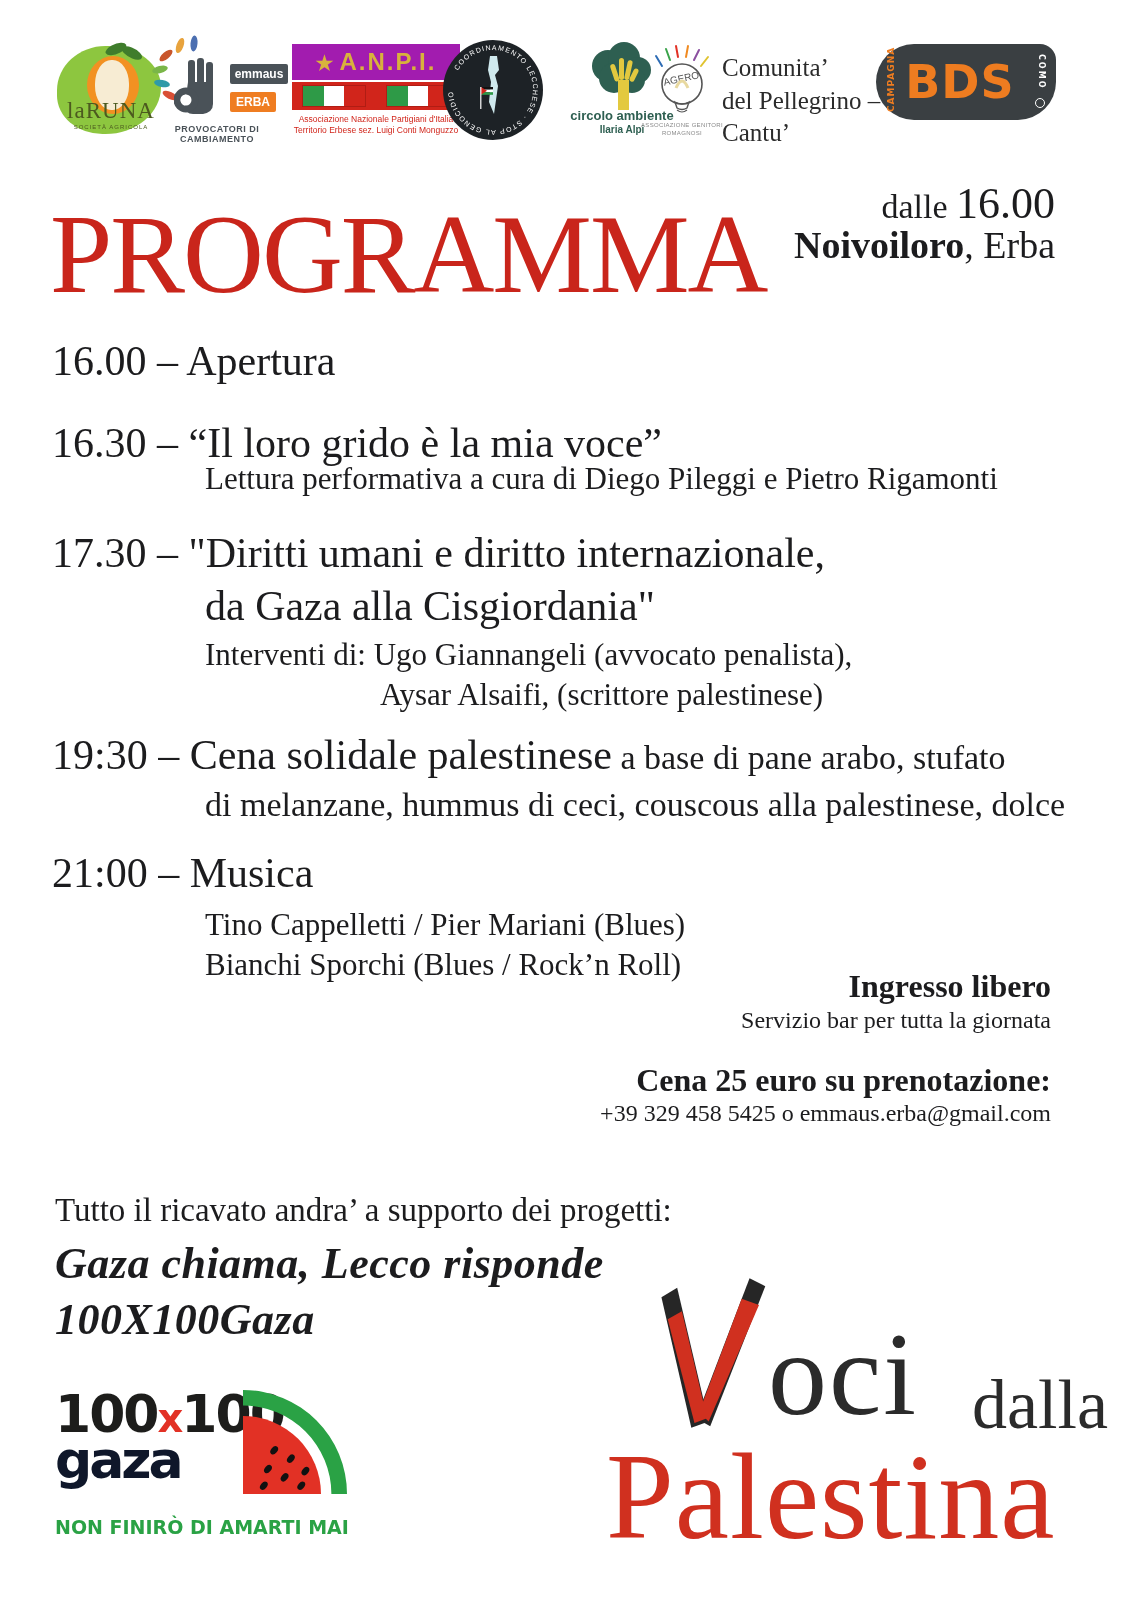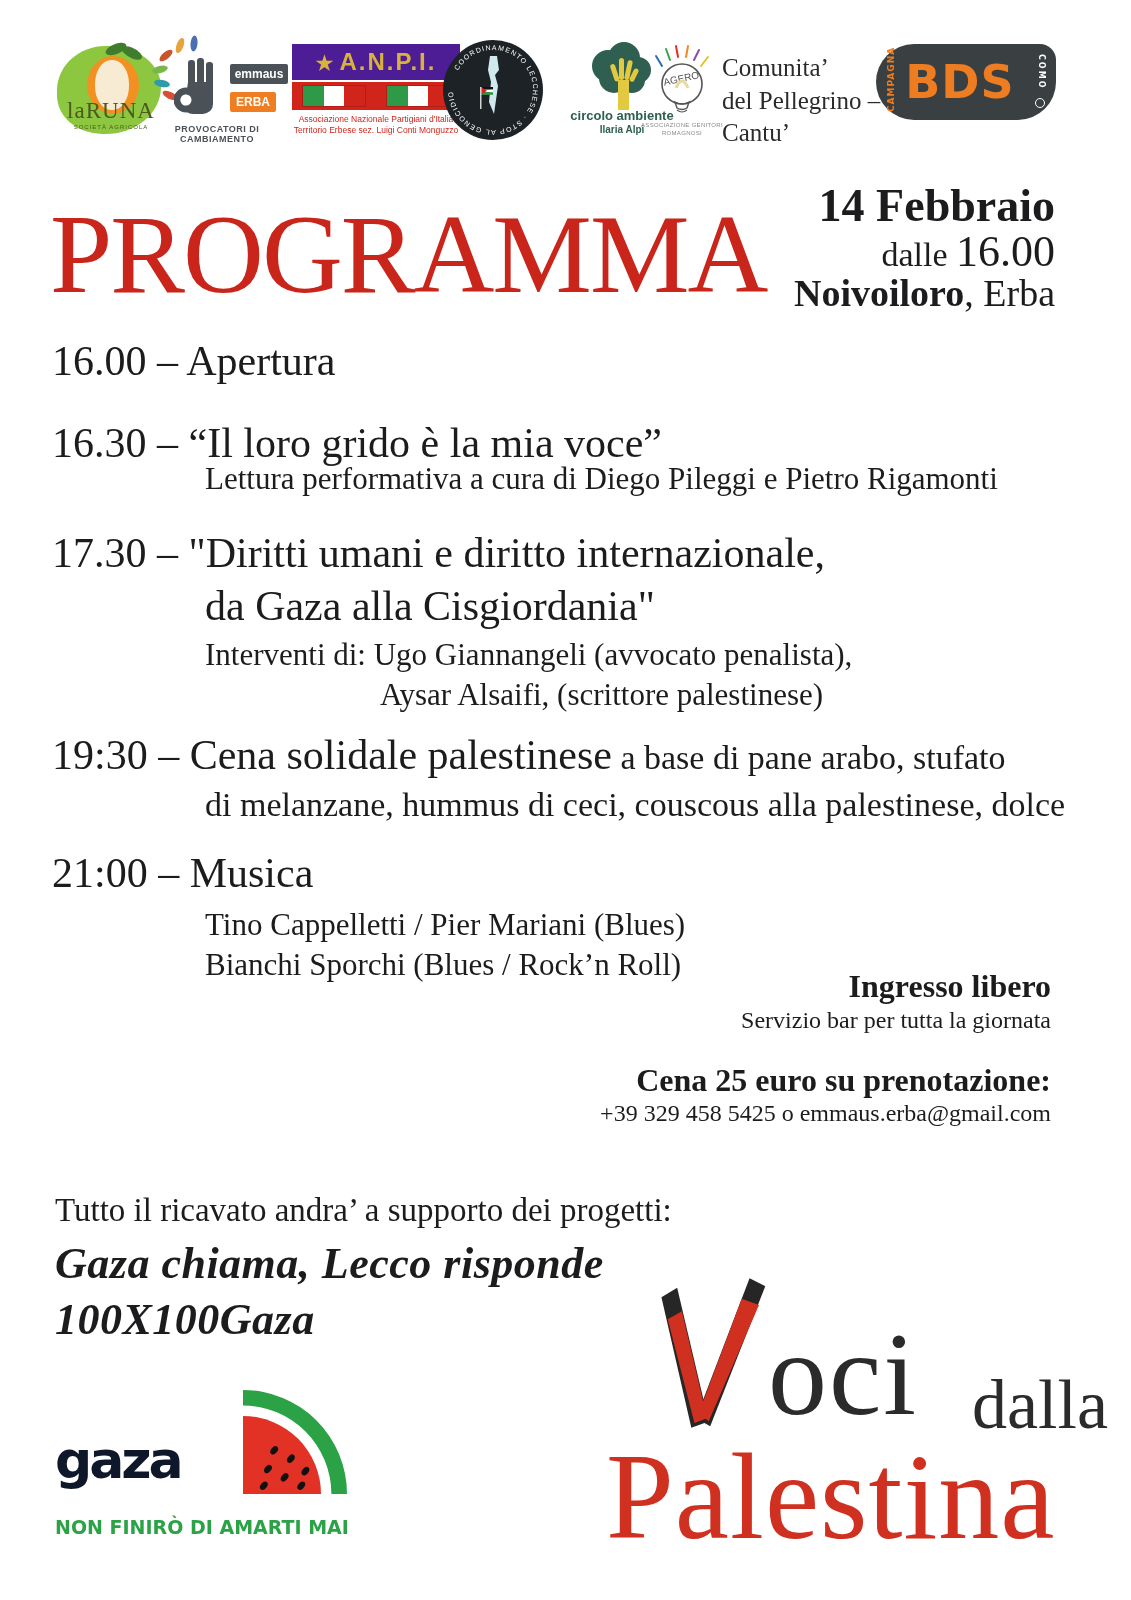--- a/index.html
+++ b/index.html
@@ -24,21 +24,21 @@
   
   .emmaus{left:152px;top:18px;width:130px;height:100px;font-family:"Liberation Sans",sans-serif;}
   .emmaus .leaf{position:absolute;width:16px;height:7px;border-radius:50%;}
   .emmaus .hand{position:absolute;left:22px;top:18px;width:46px;height:58px;}
   .emmaus .tag{position:absolute;left:66px;width:58px;height:20px;color:#fff;font-weight:bold;font-size:12px;text-align:center;line-height:20px;border-radius:2px;margin-left:12px;}
   .emmaus .tag.t1{top:24px;background:#4a5258;}
   .emmaus .tag.t2{top:52px;background:#ef7d21;width:46px;left:66px;}
   .emmaus .cap{position:absolute;left:-6px;top:84px;width:142px;text-align:center;font-size:9px;font-weight:bold;color:#4a5258;letter-spacing:.5px;}
   
   .anpi{left:292px;top:22px;width:168px;height:96px;font-family:"Liberation Sans",sans-serif;}
-  .anpi .blue{position:absolute;left:0;top:0;width:168px;height:36px;background:#4c1d95;color:#d8b23c;font-weight:bold;font-size:24px;line-height:36px;text-align:center;letter-spacing:2px;}
+  .anpi .blue{position:absolute;left:0;top:0;width:168px;height:36px;background:#a21caf;color:#d8b23c;font-weight:bold;font-size:24px;line-height:36px;text-align:center;letter-spacing:2px;}
   .anpi .blue .star{color:#d8b23c;font-size:20px;margin-right:4px;}
   .anpi .band{position:absolute;left:0;top:38px;width:168px;height:28px;background:#d1251b;display:flex;align-items:center;justify-content:space-around;}
   .anpi .flag{display:flex;width:62px;height:20px;border:1px solid #b01d14;}
   .anpi .flag div{flex:1;}
   .anpi .cap{position:absolute;left:-10px;top:70px;width:188px;text-align:center;color:#d1251b;font-size:8.5px;line-height:1.25;}
   
   .coord{left:443px;top:18px;width:100px;height:100px;}
   
   .circolo{left:532px;top:20px;width:108px;height:100px;font-family:"Liberation Sans",sans-serif;margin-left:36px;}
   .circolo .cap1{position:absolute;left:-8px;top:66px;width:124px;text-align:center;color:#2e5f51;font-weight:bold;font-size:13px;}
@@ -213,21 +213,20 @@
     <div class="logo bds">
       <div class="camp">CAMPAGNA</div>
       <div class="main">BDS</div>
       <div class="como">COMO</div>
       <div class="dot"></div>
     </div>
   </div>
 
   <div class="title">PROGRAMMA</div>
   <div class="datebox">
-    <div class="d1">14 Febbraio</div>
     <div class="d2"><span class="small">dalle </span><span>16.00</span></div>
     <div class="d3"><span class="b">Noivoiloro</span><span>, Erba</span></div>
   </div>
 
   <div class="sch main-line" style="top:338px;">16.00 – Apertura</div>
 
   <div class="sch main-line" style="top:420px;">16.30 – “Il loro grido è la mia voce”</div>
   <div class="sch sub-line" style="left:205px;top:462px;">Lettura performativa a cura di Diego Pileggi e Pietro Rigamonti</div>
 
   <div class="sch main-line" style="top:530px;">17.30 – "Diritti umani e diritto internazionale,</div>
@@ -245,20 +244,21 @@
   <div class="info b" style="top:968px;">Ingresso libero</div>
   <div class="info r" style="top:1007px;">Servizio bar per tutta la giornata</div>
   <div class="info b" style="top:1062px;">Cena 25 euro su prenotazione:</div>
   <div class="info r" style="top:1100px;">+39 329 458 5425 o emmaus.erba@gmail.com</div>
 
   <div class="proj-intro">Tutto il ricavato andra’ a supporto dei progetti:</div>
   <div class="proj-line" style="top:1238px;">Gaza chiama, Lecco risponde</div>
   <div class="proj-line" style="top:1294px;">100X100Gaza</div>
 
   <div class="gaza">
+    <div class="l1"><span>100</span><span class="x">x</span><span>100</span></div>
     <div class="l2">gaza</div>
     <svg viewBox="0 0 100 100" width="104" height="104">
       <path d="M0,0 A100,100 0 0 1 100,100 L85,100 A85,85 0 0 0 0,15 Z" fill="#2aa245"></path>
       <path d="M0,25 A75,75 0 0 1 75,100 L0,100 Z" fill="#e23125"></path>
       <g fill="#111">
         <ellipse cx="30" cy="58" rx="3" ry="4.5" transform="rotate(40 30 58)"></ellipse>
         <ellipse cx="46" cy="66" rx="3" ry="4.5" transform="rotate(40 46 66)"></ellipse>
         <ellipse cx="60" cy="78" rx="3" ry="4.5" transform="rotate(40 60 78)"></ellipse>
         <ellipse cx="24" cy="76" rx="3" ry="4.5" transform="rotate(40 24 76)"></ellipse>
         <ellipse cx="40" cy="84" rx="3" ry="4.5" transform="rotate(40 40 84)"></ellipse>

